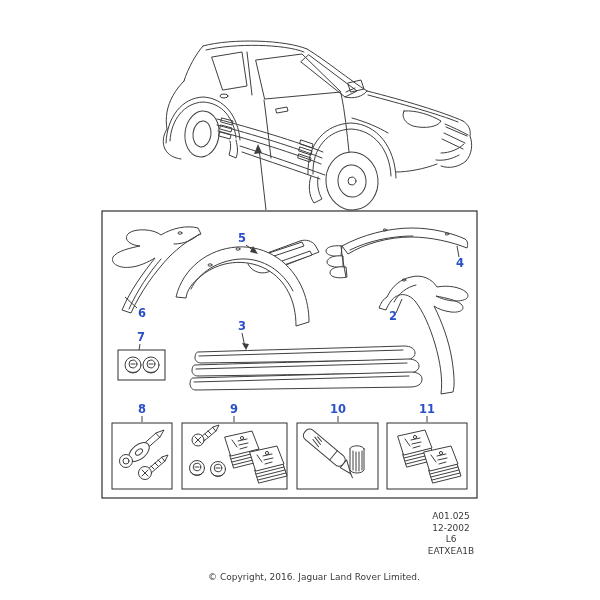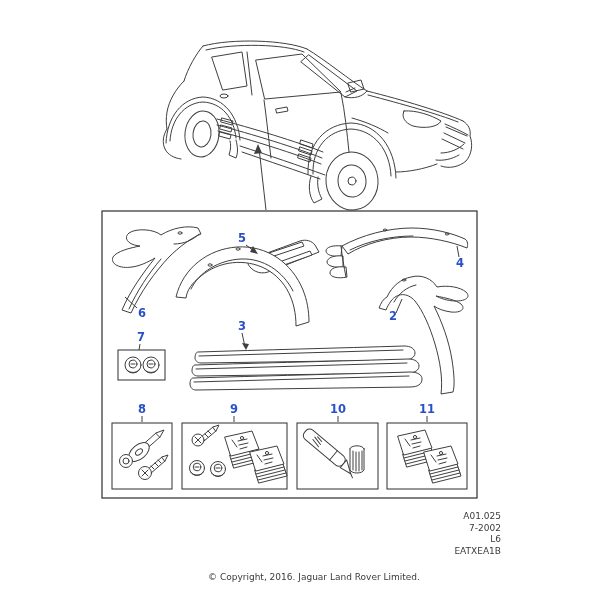--- a/index.html
+++ b/index.html
@@ -6,21 +6,21 @@
   .page{position:relative;width:600px;height:600px;background:#fff;overflow:hidden;
         font-family:"DejaVu Sans","Liberation Sans",sans-serif;}
   svg{position:absolute;left:0;top:0;}
   .art{stroke:#3f3f3f;stroke-width:1;fill:none;stroke-linecap:round;stroke-linejoin:round;}
   .artf{stroke:#3f3f3f;stroke-width:1;fill:#ffffff;stroke-linejoin:round;}
   .boxline{stroke:#2e2e2e;stroke-width:1.2;fill:none;}
   .subbox{stroke:#2e2e2e;stroke-width:1;fill:none;}
   .leader{stroke:#3f3f3f;stroke-width:1;fill:none;}
   .arrow{fill:#3f3f3f;stroke:none;}
   .callout{font:bold 11.5px "DejaVu Sans","Liberation Sans",sans-serif;text-anchor:middle;}
-  .refblock{position:absolute;left:401px;top:511px;width:100px;text-align:right;
+  .refblock{position:absolute;left:401px;top:511px;width:100px;text-align:center;
             font-size:9px;line-height:11.6px;color:#3a3a3a;}
   .copyright{position:absolute;left:14px;top:572px;width:600px;text-align:center;
              font-size:9px;color:#3a3a3a;}
 </style>
 </head>
 <body>
 
 <div class="page">
 
 <svg width="600" height="600" viewBox="0 0 600 600">
@@ -274,20 +274,20 @@
     <text class="callout" x="141" y="341" fill="#2a50c8">7</text>
     <text class="callout" x="142" y="413" fill="#2a50c8">8</text>
     <text class="callout" x="234" y="413" fill="#2a50c8">9</text>
     <text class="callout" x="338" y="413" fill="#2a50c8">10</text>
     <text class="callout" x="427" y="413" fill="#2a50c8">11</text>
   </g>
 </svg>
 
   <div class="refblock">
     <div>A01.025</div>
-    <div>7-2002</div>
+    <div>12-2002</div>
     <div>L6</div>
     <div>EATXEA1B</div>
   </div>
 
   <div class="copyright">© Copyright, 2016. Jaguar Land Rover Limited.</div>
 
 </div>
 
 </body></html>

